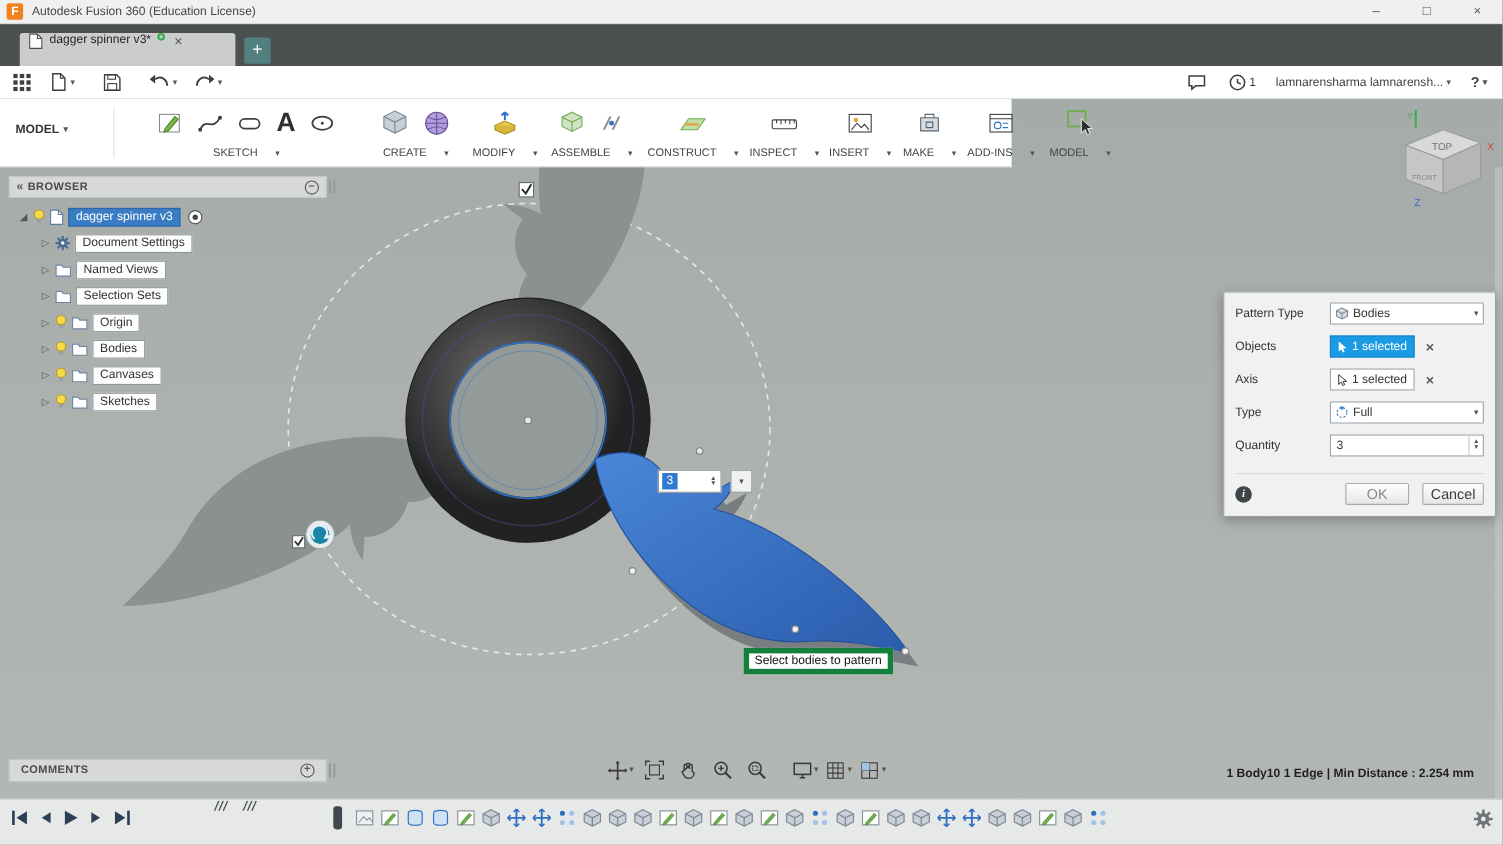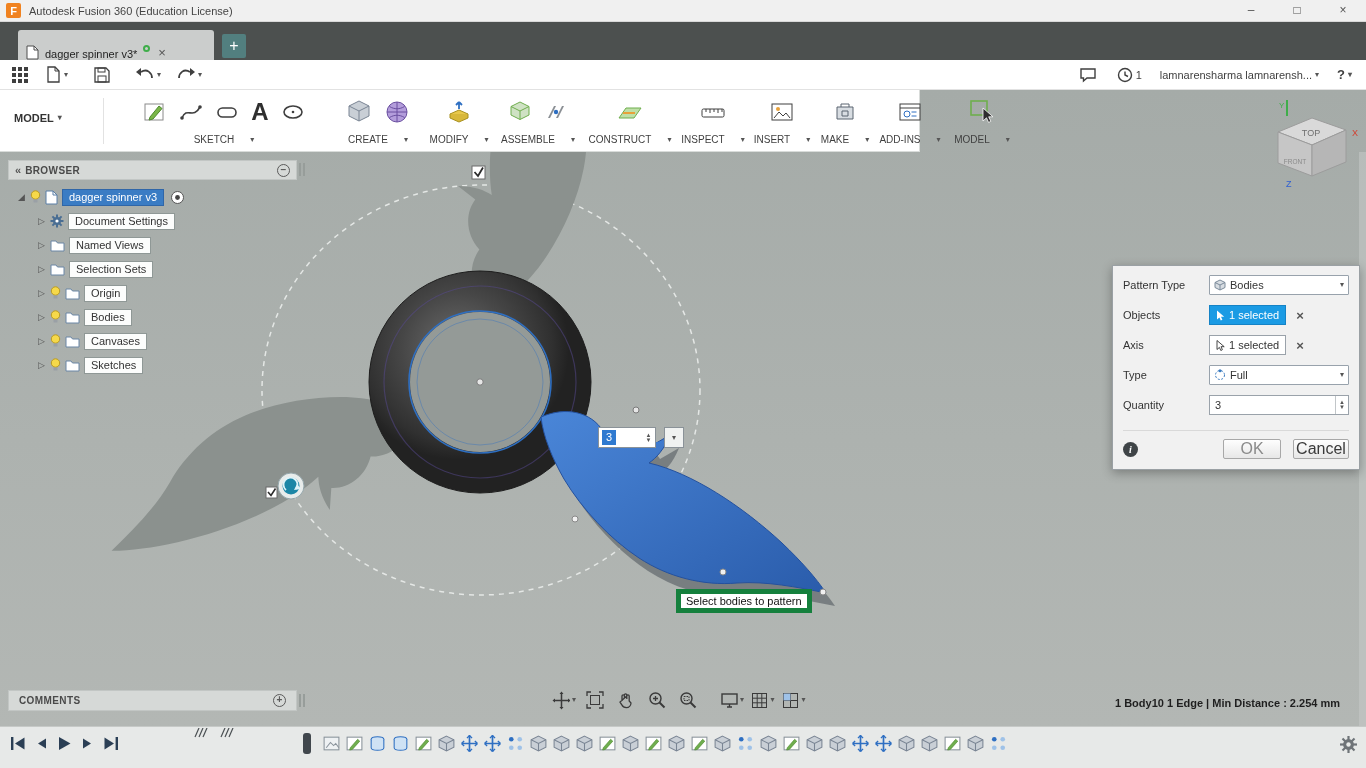--- a/index.html
+++ b/index.html
@@ -7,21 +7,21 @@
 body{font-family:"Liberation Sans",sans-serif;background:#888;overflow:hidden}
 #app{position:absolute;left:0;top:0;width:1366px;height:768px;background:#a9afac;overflow:hidden}
 .abs{position:absolute}
 
 .titlebar{left:0;top:0;width:1366px;height:22px;background:#f0f0f0;border-bottom:1px solid #d8d8d8;display:flex;align-items:center}
 .logo{width:15px;height:15px;background:#f08220;color:#fff;font-weight:bold;font-size:11px;display:flex;align-items:center;justify-content:center;border-radius:2px;margin:0 8px 0 6px}
 .ttext{font-size:11px;color:#454545}
 .winbtn{width:46px;text-align:center;font-size:12px;color:#555;line-height:21px;cursor:default}
 
 .tabbar{left:0;top:22px;width:1366px;height:38px;background:#4c504f}
-.tab{position:absolute;left:18px;top:8px;width:196px;height:30px;background:#cbcdcc;border-radius:3px 3px 0 0;display:flex;align-items:flex-end;padding:0 8px;gap:6px}
+.tab{position:absolute;left:18px;top:8px;width:196px;height:30px;background:#cbcdcc;border-radius:3px 3px 0 0;display:flex;align-items:flex-start;padding:0 8px;gap:6px}
 .tab .tlabel{font-size:11px;color:#1f1f1f;white-space:nowrap}
 .gdot{width:7px;height:7px;border:2px solid #3fae4a;border-radius:50%;margin-bottom:8px}
 .tclose{color:#555;font-size:13px;margin-left:2px}
 .newtab{position:absolute;left:222px;top:12px;width:24px;height:24px;background:#527f7f;border-radius:2px;color:#fff;font-size:16px;display:flex;align-items:center;justify-content:center}
 
 .qat{left:0;top:60px;width:1366px;height:30px;background:#fff;border-bottom:1px solid #e2e2e2;display:flex;align-items:center}
 .qbtn{display:flex;align-items:center;gap:3px;color:#3f3f3f;font-size:11px}
 .caret{font-size:8px;color:#555;line-height:8px}
 
 .ribbon{left:0;top:90px;width:920px;height:62px;background:#fff;border-bottom:1px solid #d9dcda;border-right:1px solid #d9dcda;z-index:3}
@@ -52,21 +52,21 @@
 .dselect .caret{margin-left:auto}
 .chip{height:20px;display:flex;align-items:center;gap:4px;padding:0 6px;font-size:11px}
 .chip.blue{background:#1b9be4;border:1px solid #1583c6;color:#fff}
 .chip.white{background:#fff;border:1px solid #9aa2aa;color:#333}
 .xbtn{color:#555;font-size:13px;font-weight:bold;margin-left:10px}
 .cbox{width:13px;height:13px;background:#fff;border:1px solid #777;display:flex;align-items:center;justify-content:center}
 .qfield{flex:1;height:20px;background:#fff;border:1px solid #9aa2aa;display:flex;align-items:center;padding-left:5px}
 .spin{margin-left:auto;border-left:1px solid #c2c6c9;height:100%;width:13px;display:flex;flex-direction:column;align-items:center;justify-content:center;color:#555}
 .spin span{font-size:6px;line-height:5px}
 .dfoot{margin:14px 10px 10px 10px;border-top:1px solid #d9d9d9;padding-top:8px;display:flex;align-items:center}
-.btn{height:20px;border:1px solid #a8a8a8;background:linear-gradient(#fefefe,#e7e7e7);border-radius:2px;font-size:16px;display:flex;align-items:center;justify-content:center}
+.btn{height:20px;border:1px solid #a8a8a8;background:linear-gradient(#fefefe,#e7e7e7);border-radius:2px;font-size:13px;display:flex;align-items:center;justify-content:center}
 .info{width:15px;height:15px;border-radius:50%;background:#3f4447;color:#fff;font-size:10px;font-style:italic;font-weight:bold;display:flex;align-items:center;justify-content:center;font-family:"Liberation Serif",serif}
 
 .minirow{left:598px;top:427px;z-index:4;display:flex;gap:8px;align-items:center}
 .minifield{width:58px;height:21px;background:#fff;border:1px solid #8a9298;display:flex;align-items:center;padding-left:3px}
 .minisel{background:#2f7ad0;color:#fff;font-size:11px;padding:0 4px;line-height:15px}
 .minidrop{width:20px;height:21px;background:#f0f2f1;border:1px solid #8a9298;display:flex;align-items:center;justify-content:center}
 .tooltip{left:676px;top:589px;background:#fff;border:5px solid #15803d;font-size:11px;color:#111;padding:1px 5px;z-index:6;white-space:nowrap}
 
 .navbar{left:552px;top:688px;display:flex;gap:7px;align-items:center;z-index:4}
 .nv{width:24px;height:24px;display:flex;align-items:center;justify-content:center;gap:2px}

